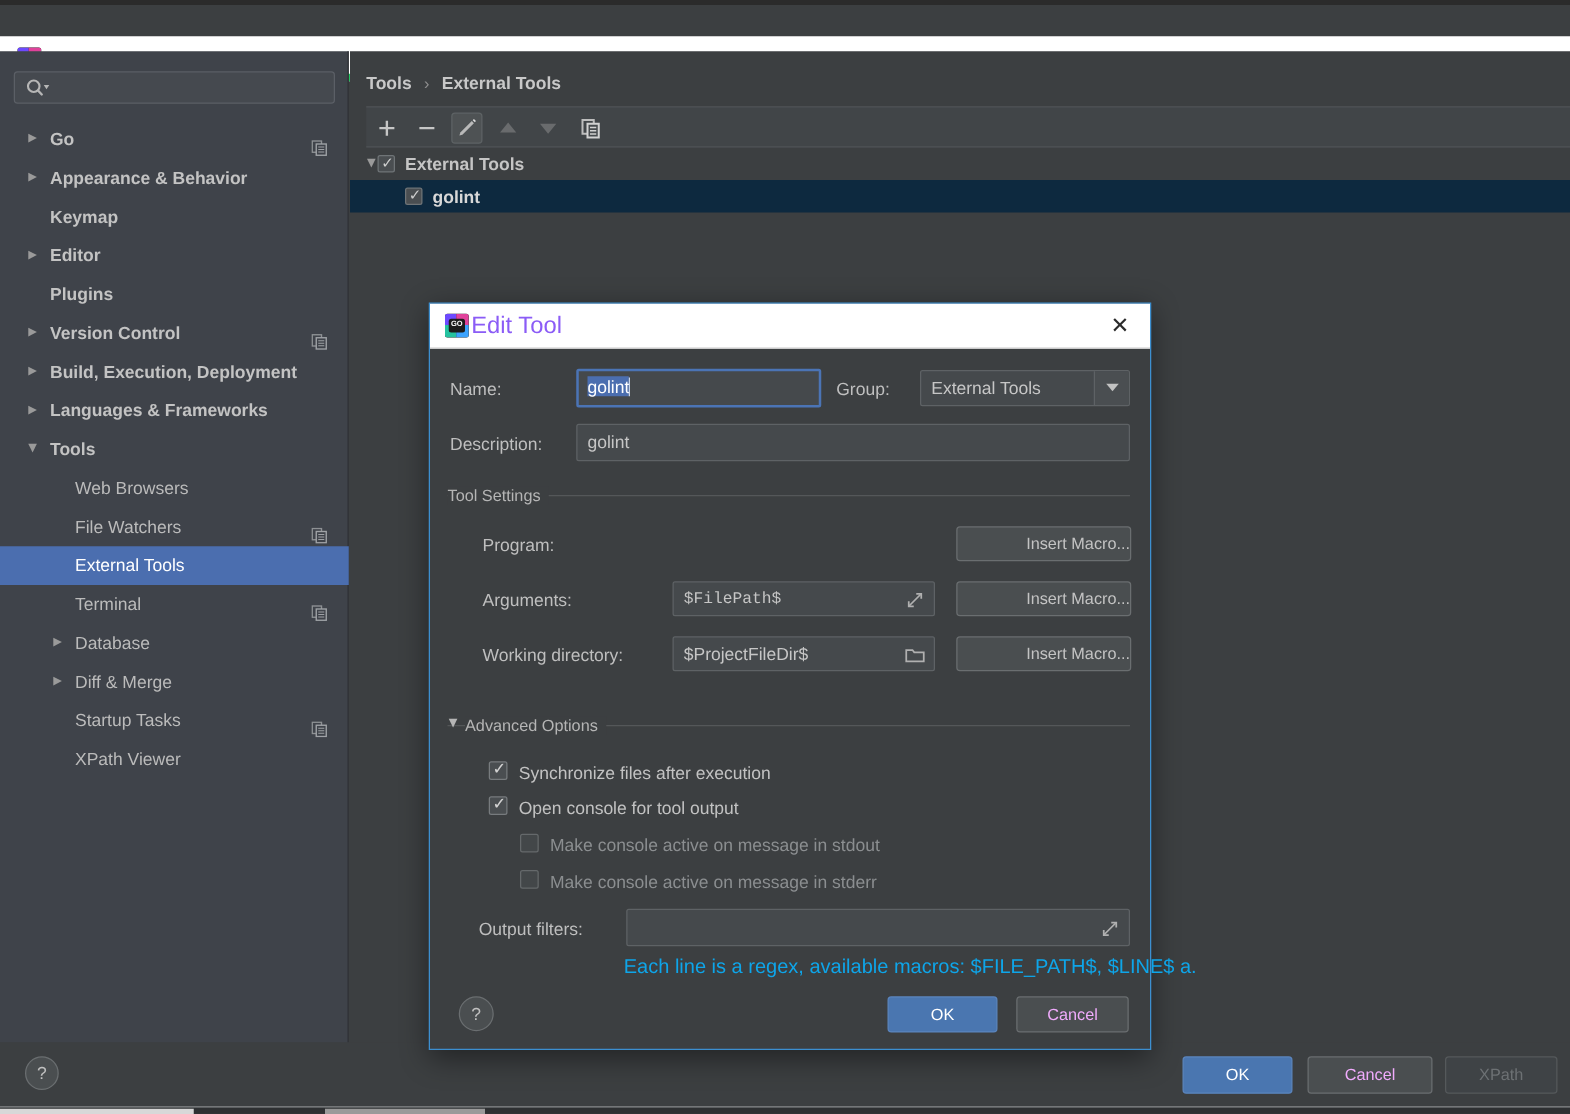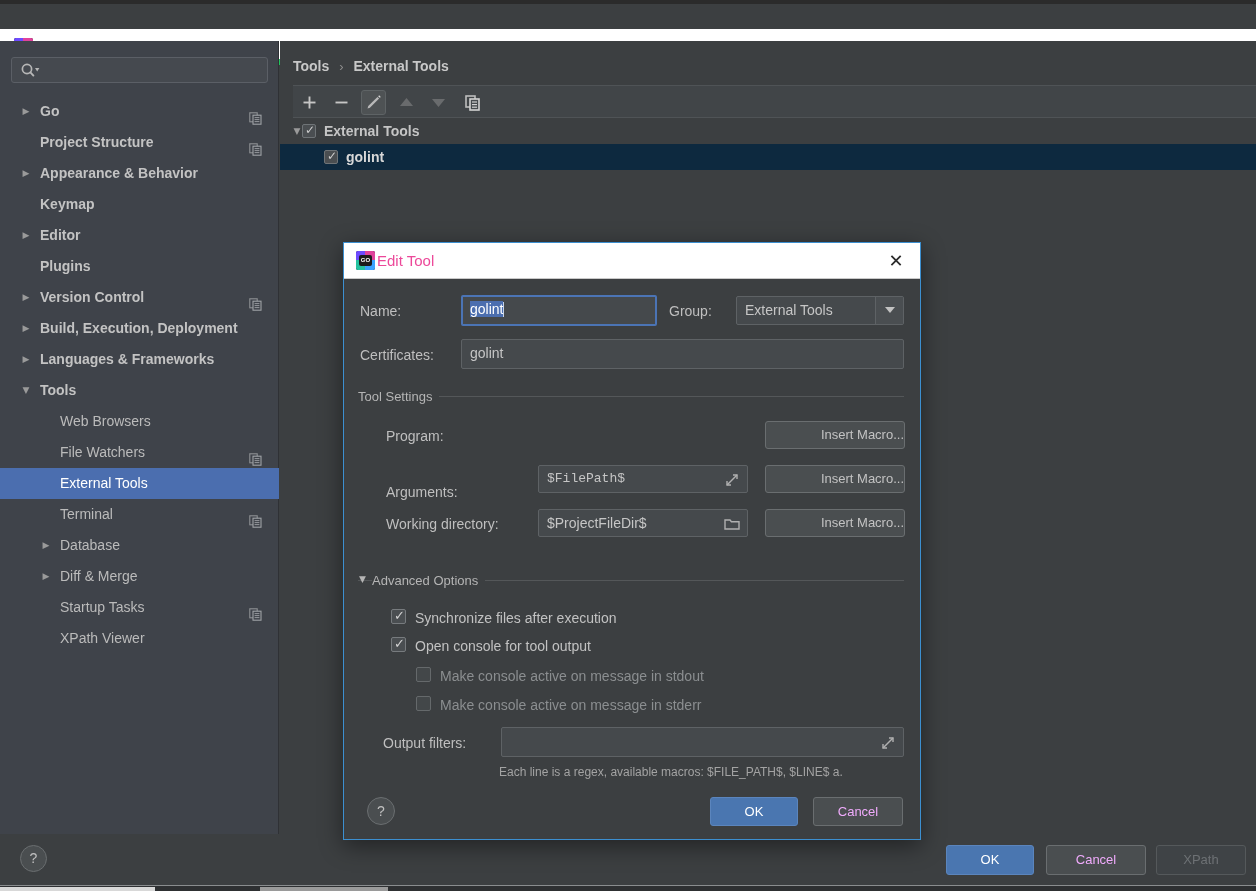--- a/index.html
+++ b/index.html
@@ -147,21 +147,21 @@
   #dlg-title {
     position:absolute; left:0; top:0; width:576px; height:36px;
     background:#ffffff; border-bottom:1px solid #c9c9c9;
   }
   #dlg-icon { position:absolute; left:12px; top:8px; width:19px; height:19px; border-radius:2px; overflow:hidden; background:#1a1a1a; }
   #dlg-icon .q1 { position:absolute; left:0; top:0; width:9px; height:9px; background:#6d4aff; }
   #dlg-icon .q2 { position:absolute; right:0; top:0; width:10px; height:9px; background:#e0429b; }
   #dlg-icon .q3 { position:absolute; left:0; bottom:0; width:9px; height:10px; background:#25c3a0; }
   #dlg-icon .q4 { position:absolute; right:0; bottom:0; width:10px; height:10px; background:#3ba3ff; }
   #dlg-icon .chip { position:absolute; left:3px; top:4px; width:13px; height:11px; background:#1c1c1c; border-radius:2px; color:#fff; font-size:6px; line-height:11px; text-align:center; font-weight:bold; }
-  #dlg-title-text { position:absolute; left:33px; top:0; height:36px; line-height:36px; font-size:15px; color:#ec4899; }
+  #dlg-title-text { position:absolute; left:33px; top:0; height:36px; line-height:36px; font-size:19px; color:#8b5cf6; }
   #dlg-close { position:absolute; right:4px; top:0; width:40px; height:36px; line-height:36px; text-align:center; font-size:18px; color:#2b2b2b; cursor:pointer; font-family:"DejaVu Sans", sans-serif; }
 
   .lbl { position:absolute; font-size:14px; color:#bfbfbf; line-height:22px; }
   .tfield {
     position:absolute; background:#45494c; border:1px solid #5e6265; border-radius:2px;
     color:#c6c6c6; font-size:14px; padding:0 8px; line-height:26px; height:28px;
     font-family:"Liberation Sans", sans-serif; white-space:nowrap; overflow:hidden;
   }
   .tfield.mono { font-family:"Liberation Mono", monospace; font-size:13px; }
   .tfield.focused { border:2px solid #4b74b5; background:#45494c; padding:0 7px; line-height:24px; }
@@ -180,21 +180,21 @@
   .chk-row { position:absolute; font-size:14px; color:#c2c2c2; line-height:18px; cursor:pointer; white-space:nowrap; }
   .chk-row.dim { color:#8b8e90; }
   .chk-box {
     position:absolute; left:0; top:0; width:15px; height:15px;
     background:#4a4e51; border:1px solid #777b7e; border-radius:2px;
   }
   .chk-row.dim .chk-box { background:#434749; border-color:#65696b; }
   .chk-box .tick { position:absolute; left:2px; top:-3px; font-size:13px; color:#d2d2d2; font-family:"DejaVu Sans", sans-serif; }
   .chk-lab { position:absolute; left:24px; top:0; }
 
-  #hint-text { position:absolute; font-size:12px; color:#a3a3a3; white-space:nowrap; }
+  #hint-text { position:absolute; font-size:16px; color:#0ea5e9; white-space:nowrap; }
   #dlg-help {
     position:absolute; left:23px; top:554px; width:28px; height:28px; border-radius:50%;
     border:1px solid #6a6e70; background:#4a4e50; color:#c0c0c0;
     font-size:14px; text-align:center; line-height:26px; cursor:pointer;
   }
   #dlg-ok { position:absolute; left:366px; top:554px; width:88px; height:29px; }
   #dlg-cancel { position:absolute; left:469px; top:554px; width:90px; height:29px; }
 </style>
 </head>
 <body>
@@ -217,27 +217,20 @@
   <div id="search-wrap">
     <input id="search-input" type="text" placeholder="" style="">
     <svg id="search-icon" viewBox="0 0 20 16">
       <circle cx="7" cy="7" r="4.6" fill="none" stroke="#b6b6b6" stroke-width="1.7"></circle>
       <line x1="10.4" y1="10.4" x2="13.4" y2="13.6" stroke="#b6b6b6" stroke-width="1.9" stroke-linecap="round"></line>
       <polygon points="15,6 19.4,6 17.2,9.4" fill="#b6b6b6"></polygon>
     </svg>
   </div>
   <div id="tree">
       <div class="tree-item level0 bold"><span class="tw">▶</span><span>Go</span><span class="copy-badge"><svg viewBox="0 0 13 13" width="13" height="13">
-            <rect x="0.8" y="0.8" width="7.4" height="9" fill="none" stroke="#8e9194" stroke-width="1.1"></rect>
-            <rect x="4" y="3.2" width="8" height="9" fill="#3f434a" stroke="#9fa2a6" stroke-width="1.1"></rect>
-            <line x1="5.6" y1="5.6" x2="10.4" y2="5.6" stroke="#9fa2a6" stroke-width="0.9"></line>
-            <line x1="5.6" y1="7.6" x2="10.4" y2="7.6" stroke="#9fa2a6" stroke-width="0.9"></line>
-            <line x1="5.6" y1="9.6" x2="10.4" y2="9.6" stroke="#9fa2a6" stroke-width="0.9"></line>
-          </svg></span></div>
-      <div class="tree-item level0 bold"><span>Project Structure</span><span class="copy-badge"><svg viewBox="0 0 13 13" width="13" height="13">
             <rect x="0.8" y="0.8" width="7.4" height="9" fill="none" stroke="#8e9194" stroke-width="1.1"></rect>
             <rect x="4" y="3.2" width="8" height="9" fill="#3f434a" stroke="#9fa2a6" stroke-width="1.1"></rect>
             <line x1="5.6" y1="5.6" x2="10.4" y2="5.6" stroke="#9fa2a6" stroke-width="0.9"></line>
             <line x1="5.6" y1="7.6" x2="10.4" y2="7.6" stroke="#9fa2a6" stroke-width="0.9"></line>
             <line x1="5.6" y1="9.6" x2="10.4" y2="9.6" stroke="#9fa2a6" stroke-width="0.9"></line>
           </svg></span></div>
       <div class="tree-item level0 bold"><span class="tw">▶</span><span>Appearance &amp; Behavior</span></div>
       <div class="tree-item level0 bold"><span>Keymap</span></div>
       <div class="tree-item level0 bold"><span class="tw">▶</span><span>Editor</span></div>
       <div class="tree-item level0 bold"><span>Plugins</span></div>
@@ -383,32 +376,32 @@
   <div class="lbl" style="left:325px; top:57px;">Group:</div>
   <div class="tfield" style="left:392px; top:53px; width:168px; height:29px; padding-right:34px;">
     <span>External Tools</span>
     <span style="position:absolute; right:0; top:-1px; width:28px; height:29px; background:#4a4e51; border-left:1px solid #5e6265;">
       <svg width="28" height="29" viewBox="0 0 28 29">
           <polygon points="14,17 19,11 9,11" fill="#c2c2c2"></polygon>
         </svg>
     </span>
   </div>
 
-  <div class="lbl" style="left:16px; top:101px;">Certificates:</div>
+  <div class="lbl" style="left:16px; top:101px;">Description:</div>
   <div class="tfield" style="left:117px; top:96px; width:443px; height:30px;">
     <span>golint</span>
   </div>
 
   <div class="grouplbl" style="left:14px; top:146px;">Tool Settings</div>
   <div class="grouprule" style="left:14px; top:153px; width:546px;"></div>
 
   <div class="lbl" style="left:42px; top:182px;">Program:</div>
   <div class="macro-btn" style="left:764px; top:0; left:421px; top:178px;">Insert Macro...</div>
 
-  <div class="lbl" style="left:42px; top:226px;margin-top:12px;">Arguments:</div>
+  <div class="lbl" style="left:42px; top:226px;">Arguments:</div>
   <div class="tfield mono" style="left:194px; top:222px; width:210px; padding-right:28px;">
     <span>$FilePath$</span>
     <svg class="field-ico" viewBox="0 0 16 16">
       <line x1="3" y1="13" x2="13" y2="3" stroke="#b0b0b0" stroke-width="1.4"></line>
       <polyline points="9,3 13,3 13,7" fill="none" stroke="#b0b0b0" stroke-width="1.4"></polyline>
       <polyline points="7,13 3,13 3,9" fill="none" stroke="#b0b0b0" stroke-width="1.4"></polyline>
     </svg>
   </div>
   <div class="macro-btn" style="left:421px; top:222px;">Insert Macro...</div>
 

